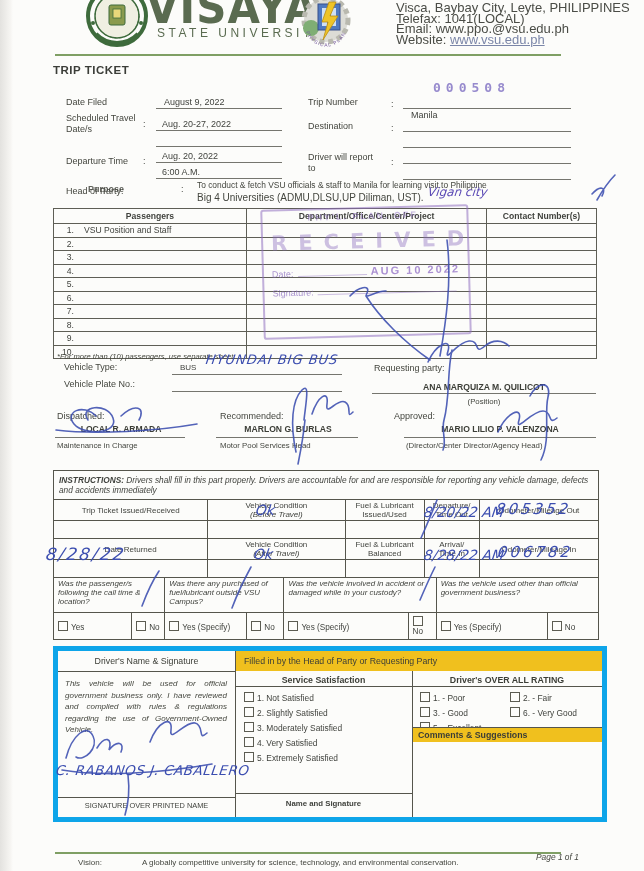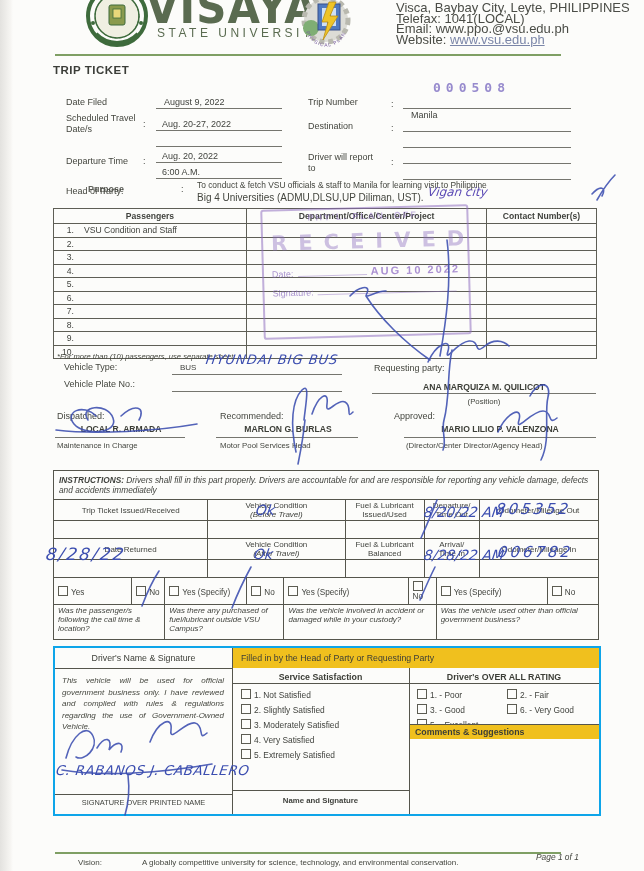--- a/index.html
+++ b/index.html
@@ -39,21 +39,21 @@
   .itable .instr{font-size:8.3px;text-align:left;font-style:italic;padding:2px 5px;height:24px;}
   .itable .hdr{height:18px;line-height:9px;}
   .itable .valrow td{height:15px;}
   .qtable{position:absolute;left:53px;top:577px;width:546px;}
   .qtable td{border:1px solid #55554c;font-size:7.9px;color:#3f413c;padding:1px 4px;vertical-align:top;}
   .qtable .q{font-style:italic;height:32px;}
   .qtable .yn{height:24px;vertical-align:middle;font-style:normal;font-size:8.2px;}
   .cb{display:inline-block;width:8px;height:8px;border:1px solid #5c5c52;background:#fdfdfb;
       vertical-align:-1px;margin-right:3px;}
   
-  .bwrap{position:absolute;left:53px;top:646px;width:544px;height:166px;border:2px solid #0ea5e9;}
+  .bwrap{position:absolute;left:53px;top:646px;width:544px;height:166px;border:5px solid #0ea5e9;}
   .bwrap .vline{position:absolute;top:0;bottom:0;border-left:1px solid #55554c;}
   .bwrap .hline{position:absolute;border-top:1px solid #55554c;height:0;}
   .yellow{background:#f0c01e;}
   .bhdr{position:absolute;font-size:8.8px;font-weight:bold;color:#3c3e37;}
   .opt{position:absolute;font-size:8.4px;color:#3f413c;white-space:nowrap;}
   .pledge{position:absolute;left:7px;top:27px;width:162px;font-size:8px;font-style:italic;
       line-height:11.5px;text-align:justify;color:#45473f;}
   .smallcap{position:absolute;font-size:7.4px;color:#3f413c;text-align:center;}
   
   .hw{position:absolute;font-family:"DejaVu Sans",sans-serif;font-style:italic;color:#3c4eb0;
@@ -158,21 +158,21 @@
         <col style="width:240px">
         <col style="width:110px">
       </colgroup>
     <tbody>
         <tr>
       <th>Passengers</th>
       <th>Department/Office/Center/Project</th>
       <th>Contact Number(s)</th>
     </tr>
     <tr>
-          <td><span class="pnum">1.</span><span class="pname">VSU Condition and Staff</span></td>
+          <td><span class="pnum">1.</span><span class="pname">VSU Position and Staff</span></td>
           <td></td>
           <td></td>
         </tr>
     <tr>
           <td><span class="pnum">2.</span></td>
           <td></td>
           <td></td>
         </tr>
     <tr>
           <td><span class="pnum">3.</span></td>
@@ -316,34 +316,34 @@
         <col style="width:33px">
         <col style="width:82px">
         <col style="width:37px">
         <col style="width:124px">
         <col style="width:28px">
         <col style="width:111px">
         <col style="width:51px">
       </colgroup>
     <tbody>
         <tr>
+      <td class="q" colspan="2">Was the passenger/s following the call time &amp; location?</td>
+      <td class="q" colspan="2">Was there any purchased of fuel/lubricant outside VSU Campus?</td>
+      <td class="q" colspan="2">Was the vehicle involved in accident or damaged while in your custody?</td>
+      <td class="q" colspan="2">Was the vehicle used other than official government business?</td>
+    </tr>
+    <tr>
       <td class="yn"><span class="cb"></span><span>Yes</span></td>
       <td class="yn"><span class="cb"></span><span>No</span></td>
       <td class="yn"><span class="cb"></span><span>Yes (Specify)</span></td>
       <td class="yn"><span class="cb"></span><span>No</span></td>
       <td class="yn"><span class="cb"></span><span>Yes (Specify)</span></td>
       <td class="yn"><span class="cb"></span><span>No</span></td>
       <td class="yn"><span class="cb"></span><span>Yes (Specify)</span></td>
       <td class="yn"><span class="cb"></span><span>No</span></td>
-    </tr>
-    <tr>
-      <td class="q" colspan="2">Was the passenger/s following the call time &amp; location?</td>
-      <td class="q" colspan="2">Was there any purchased of fuel/lubricant outside VSU Campus?</td>
-      <td class="q" colspan="2">Was the vehicle involved in accident or damaged while in your custody?</td>
-      <td class="q" colspan="2">Was the vehicle used other than official government business?</td>
     </tr>
   </tbody>
     </table>
 
   <div class="bwrap">
     <div class="vline" style="left:177px"></div>
     <div class="vline" style="left:354px;top:20px"></div>
     <div class="hline" style="left:0;top:20px;width:177px"></div>
     <div class="yellow abs" style="left:178px;top:0;width:366px;height:20px"></div>
     <div class="bhdr" style="left:0;top:5px;width:177px;text-align:center;font-weight:normal">Driver's Name &amp; Signature</div>

